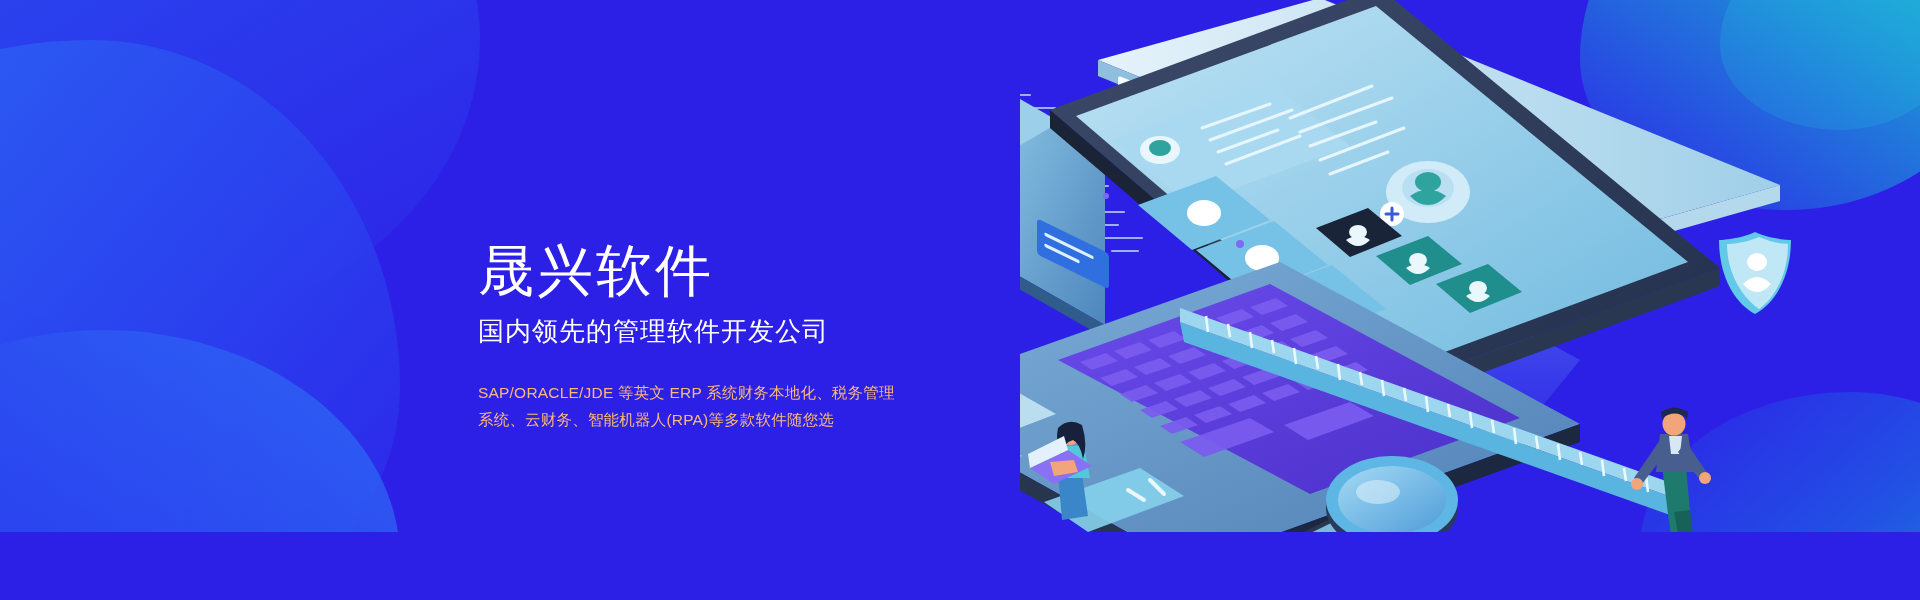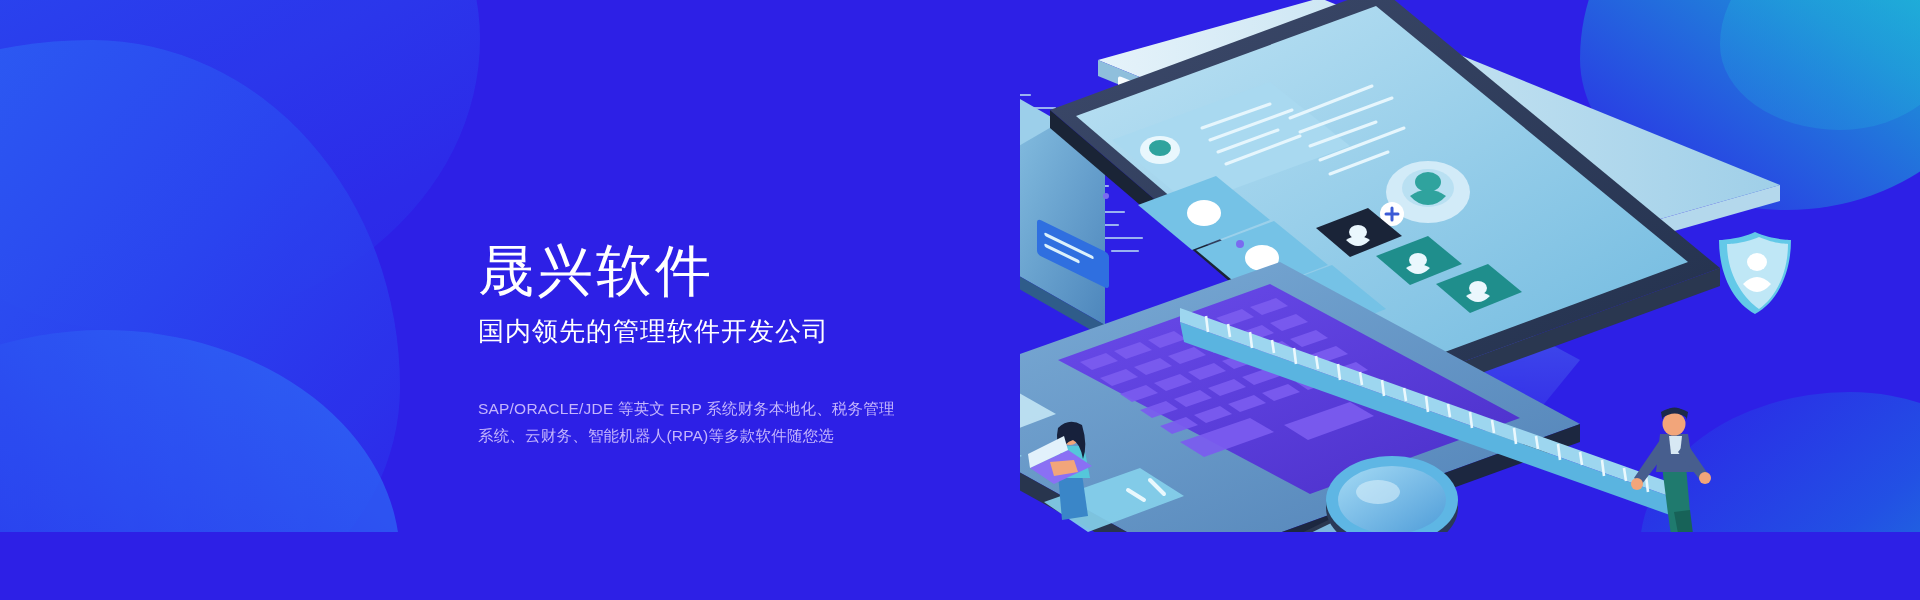--- a/index.html
+++ b/index.html
@@ -63,22 +63,22 @@
   }
   .title {
     font-size:56px; line-height:1.12; font-weight:400;
     letter-spacing:3px; color:#ffffff; white-space:nowrap;
   }
   .subtitle {
     margin-top:12px; font-size:26px; line-height:1.3;
     font-weight:400; letter-spacing:1px; color:#ffffff; white-space:nowrap;
   }
   .desc {
-    margin-top:46px; font-size:15.5px; line-height:1.78;
-    color:#c4b5fd; max-width:430px; letter-spacing:.2px;
+    margin-top:30px; font-size:15.5px; line-height:1.78;
+    color:#fdba74; max-width:430px; letter-spacing:.2px;
   }
 
   
   #art { position:absolute; left:1020px; top:0; width:900px; height:600px; z-index:30; }
   #art svg { display:block; }
 </style>
 </head>
 <body>
 
 <div id="banner">

